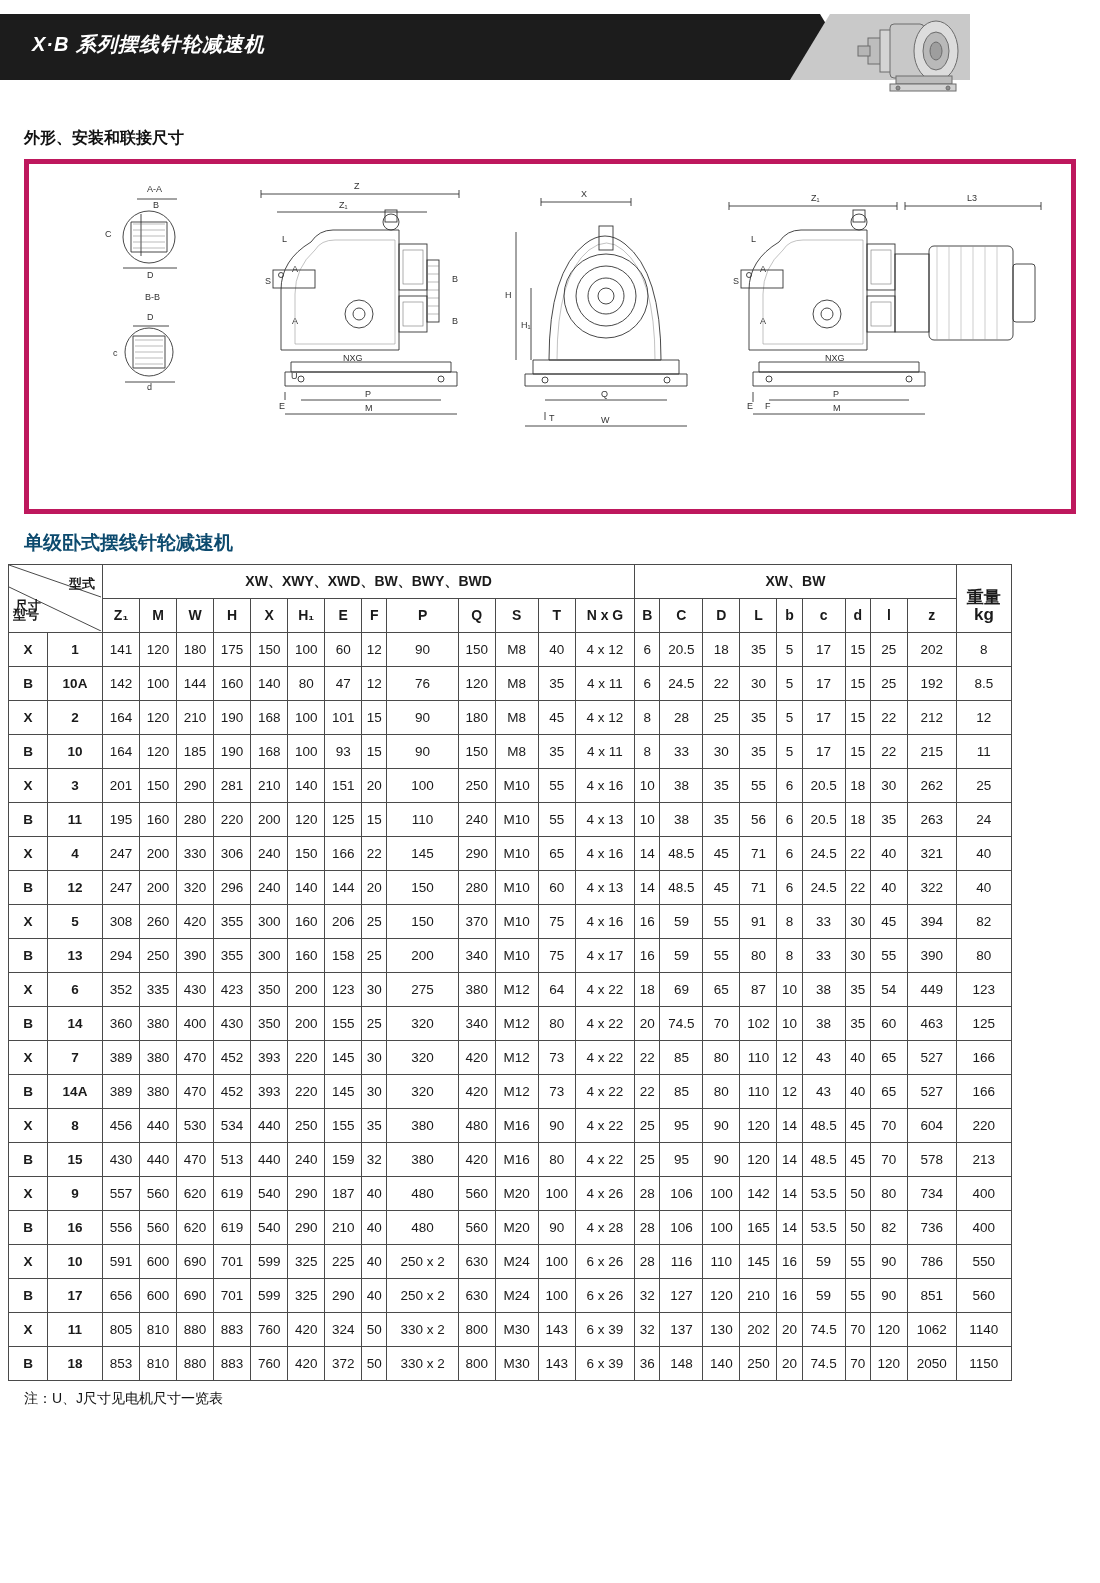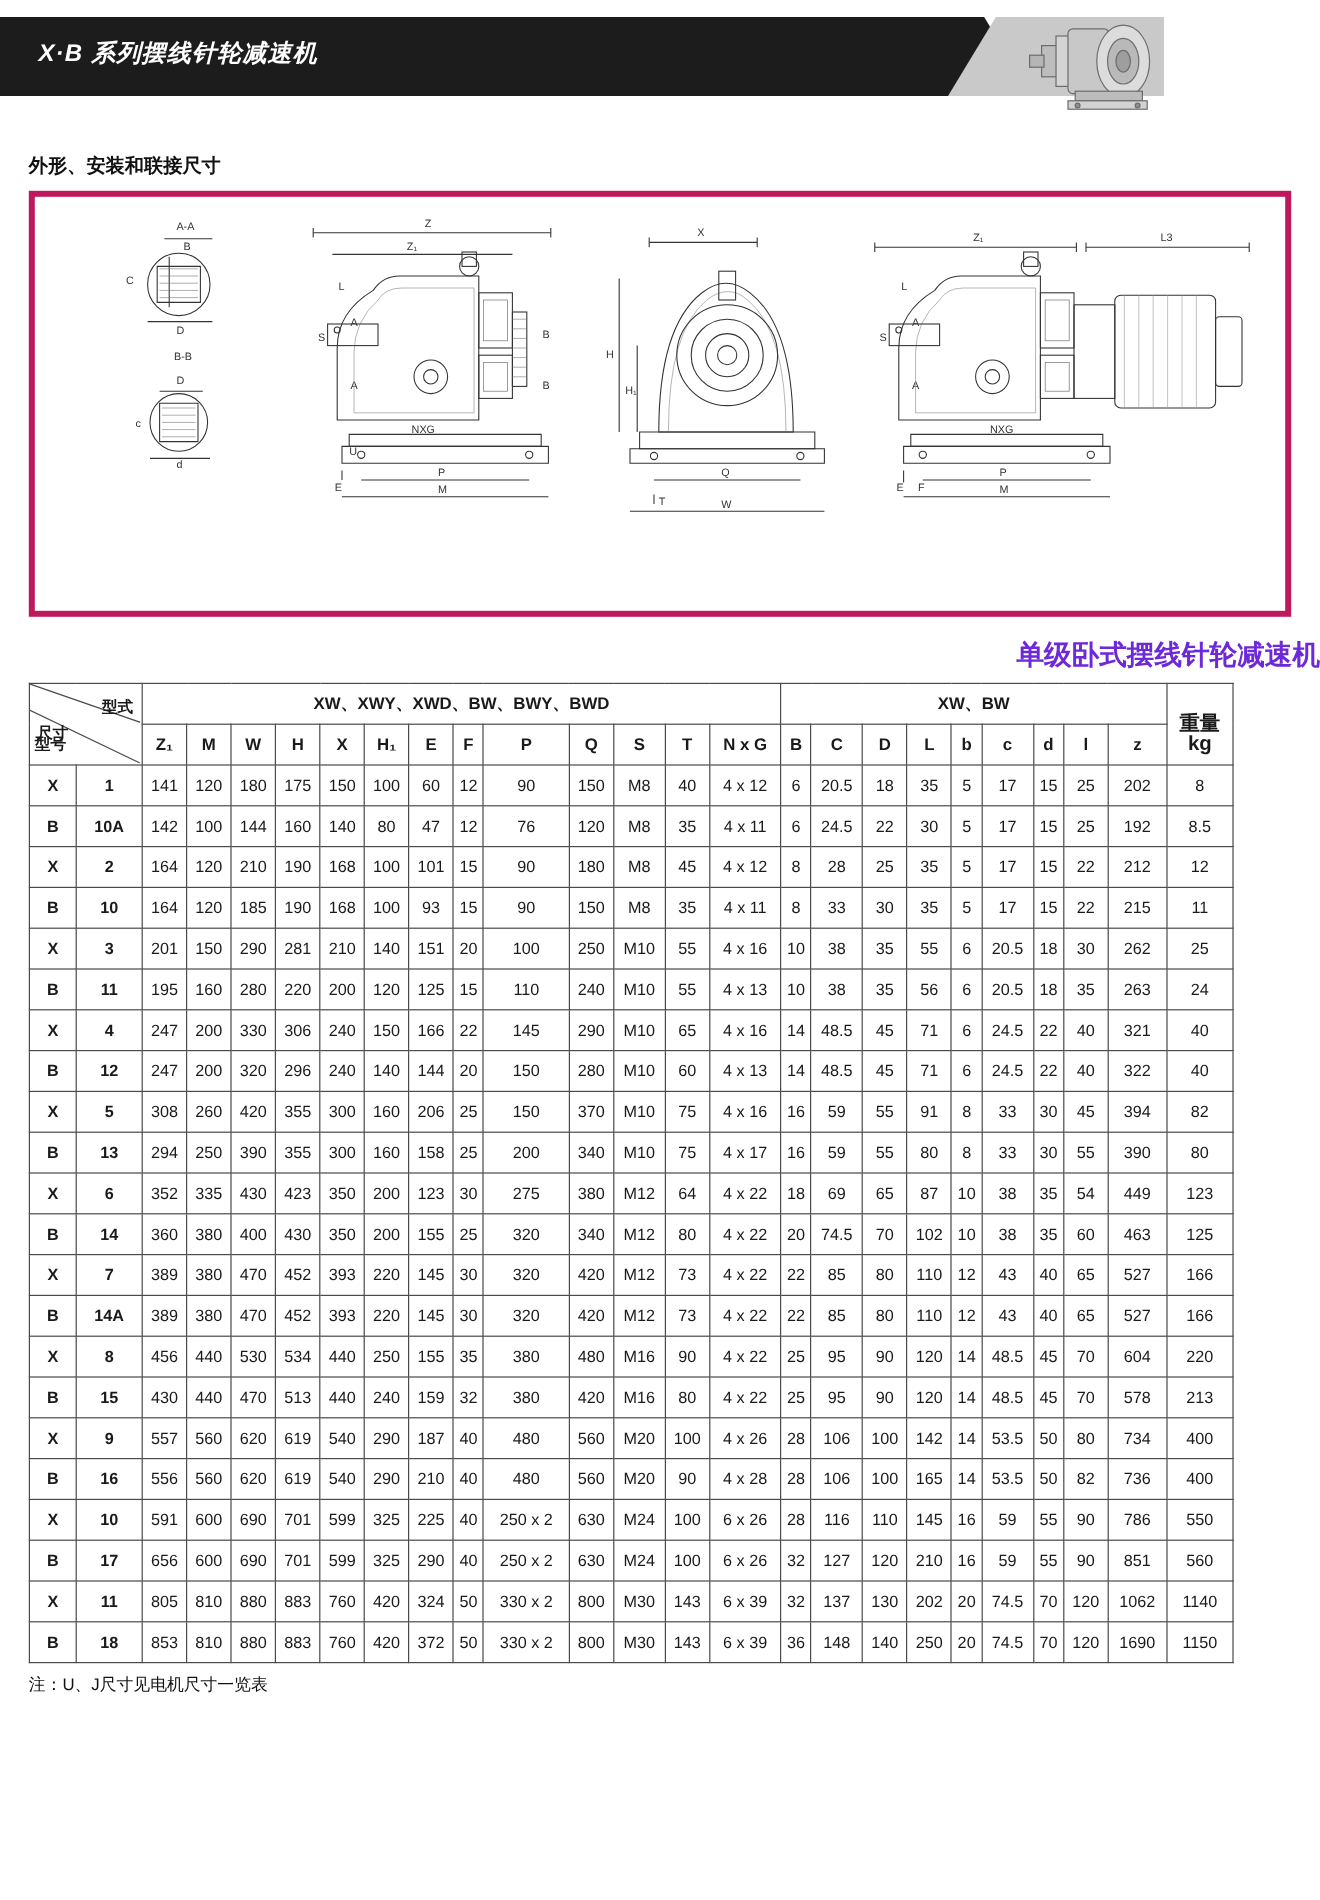--- a/index.html
+++ b/index.html
@@ -13,27 +13,27 @@
   .hdr-band{position:absolute;left:0;top:14px;width:860px;height:66px;background:#1c1c1c;
             clip-path:polygon(0 0,820px 0,860px 66px,0 66px);}
   .hdr-band2{position:absolute;left:790px;top:14px;width:180px;height:66px;background:#c9c9c9;
             clip-path:polygon(40px 0,180px 0,180px 66px,0 66px);}
   .hdr-title{position:absolute;left:32px;top:31px;color:#fff;font-size:20px;font-weight:bold;
              font-style:italic;letter-spacing:1px;}
   .hdr-prod{position:absolute;right:120px;top:8px;width:130px;height:96px;}
 
   
   .sec-title{margin:20px 0 10px 24px;font-size:16px;font-weight:bold;color:#111;}
-  .sec-title2{margin:16px 0 8px 24px;font-size:23px;font-weight:bold;color:#6d28d9;text-align:right;}
+  .sec-title2{margin:16px 0 8px 24px;font-size:19px;font-weight:bold;color:#0c4a6e;}
 
   
   .draw-box{margin:0 24px;border:5px solid #be185d;height:345px;position:relative;background:#fff;}
 
   
-  table.spec{border-collapse:collapse;margin:0 24px;width:1004px;
+  table.spec{border-collapse:collapse;margin:0 8px;width:1004px;
              font-size:13.5px;background:#fff;}
   table.spec th,table.spec td{border:1px solid #4a4a4a;text-align:center;
              padding:0;height:33px;line-height:33px;white-space:nowrap;}
   table.spec th{font-weight:bold;font-size:14px;}
   .grp{font-weight:bold;font-size:15px;}
   .corner{position:relative;width:92px;padding:0;height:66px;}
   .corner svg{position:absolute;left:0;top:0;}
   .corner .t1{position:absolute;right:7px;top:2px;font-size:13px;font-weight:bold;}
   .corner .t2{position:absolute;left:6px;top:24px;font-size:13px;font-weight:bold;}
   .corner .t3{position:absolute;left:4px;bottom:1px;font-size:13px;font-weight:bold;}
@@ -861,19 +861,19 @@
         <td>143</td>
         <td>6 x 39</td>
         <td>36</td>
         <td>148</td>
         <td>140</td>
         <td>250</td>
         <td>20</td>
         <td>74.5</td>
         <td>70</td>
         <td>120</td>
-        <td>1690</td>
+        <td>2050</td>
         <td>1150</td>
       </tr>
     </tbody>
 </table>
 
 <div class="note">注：U、J尺寸见电机尺寸一览表</div>
 
 </body></html>

